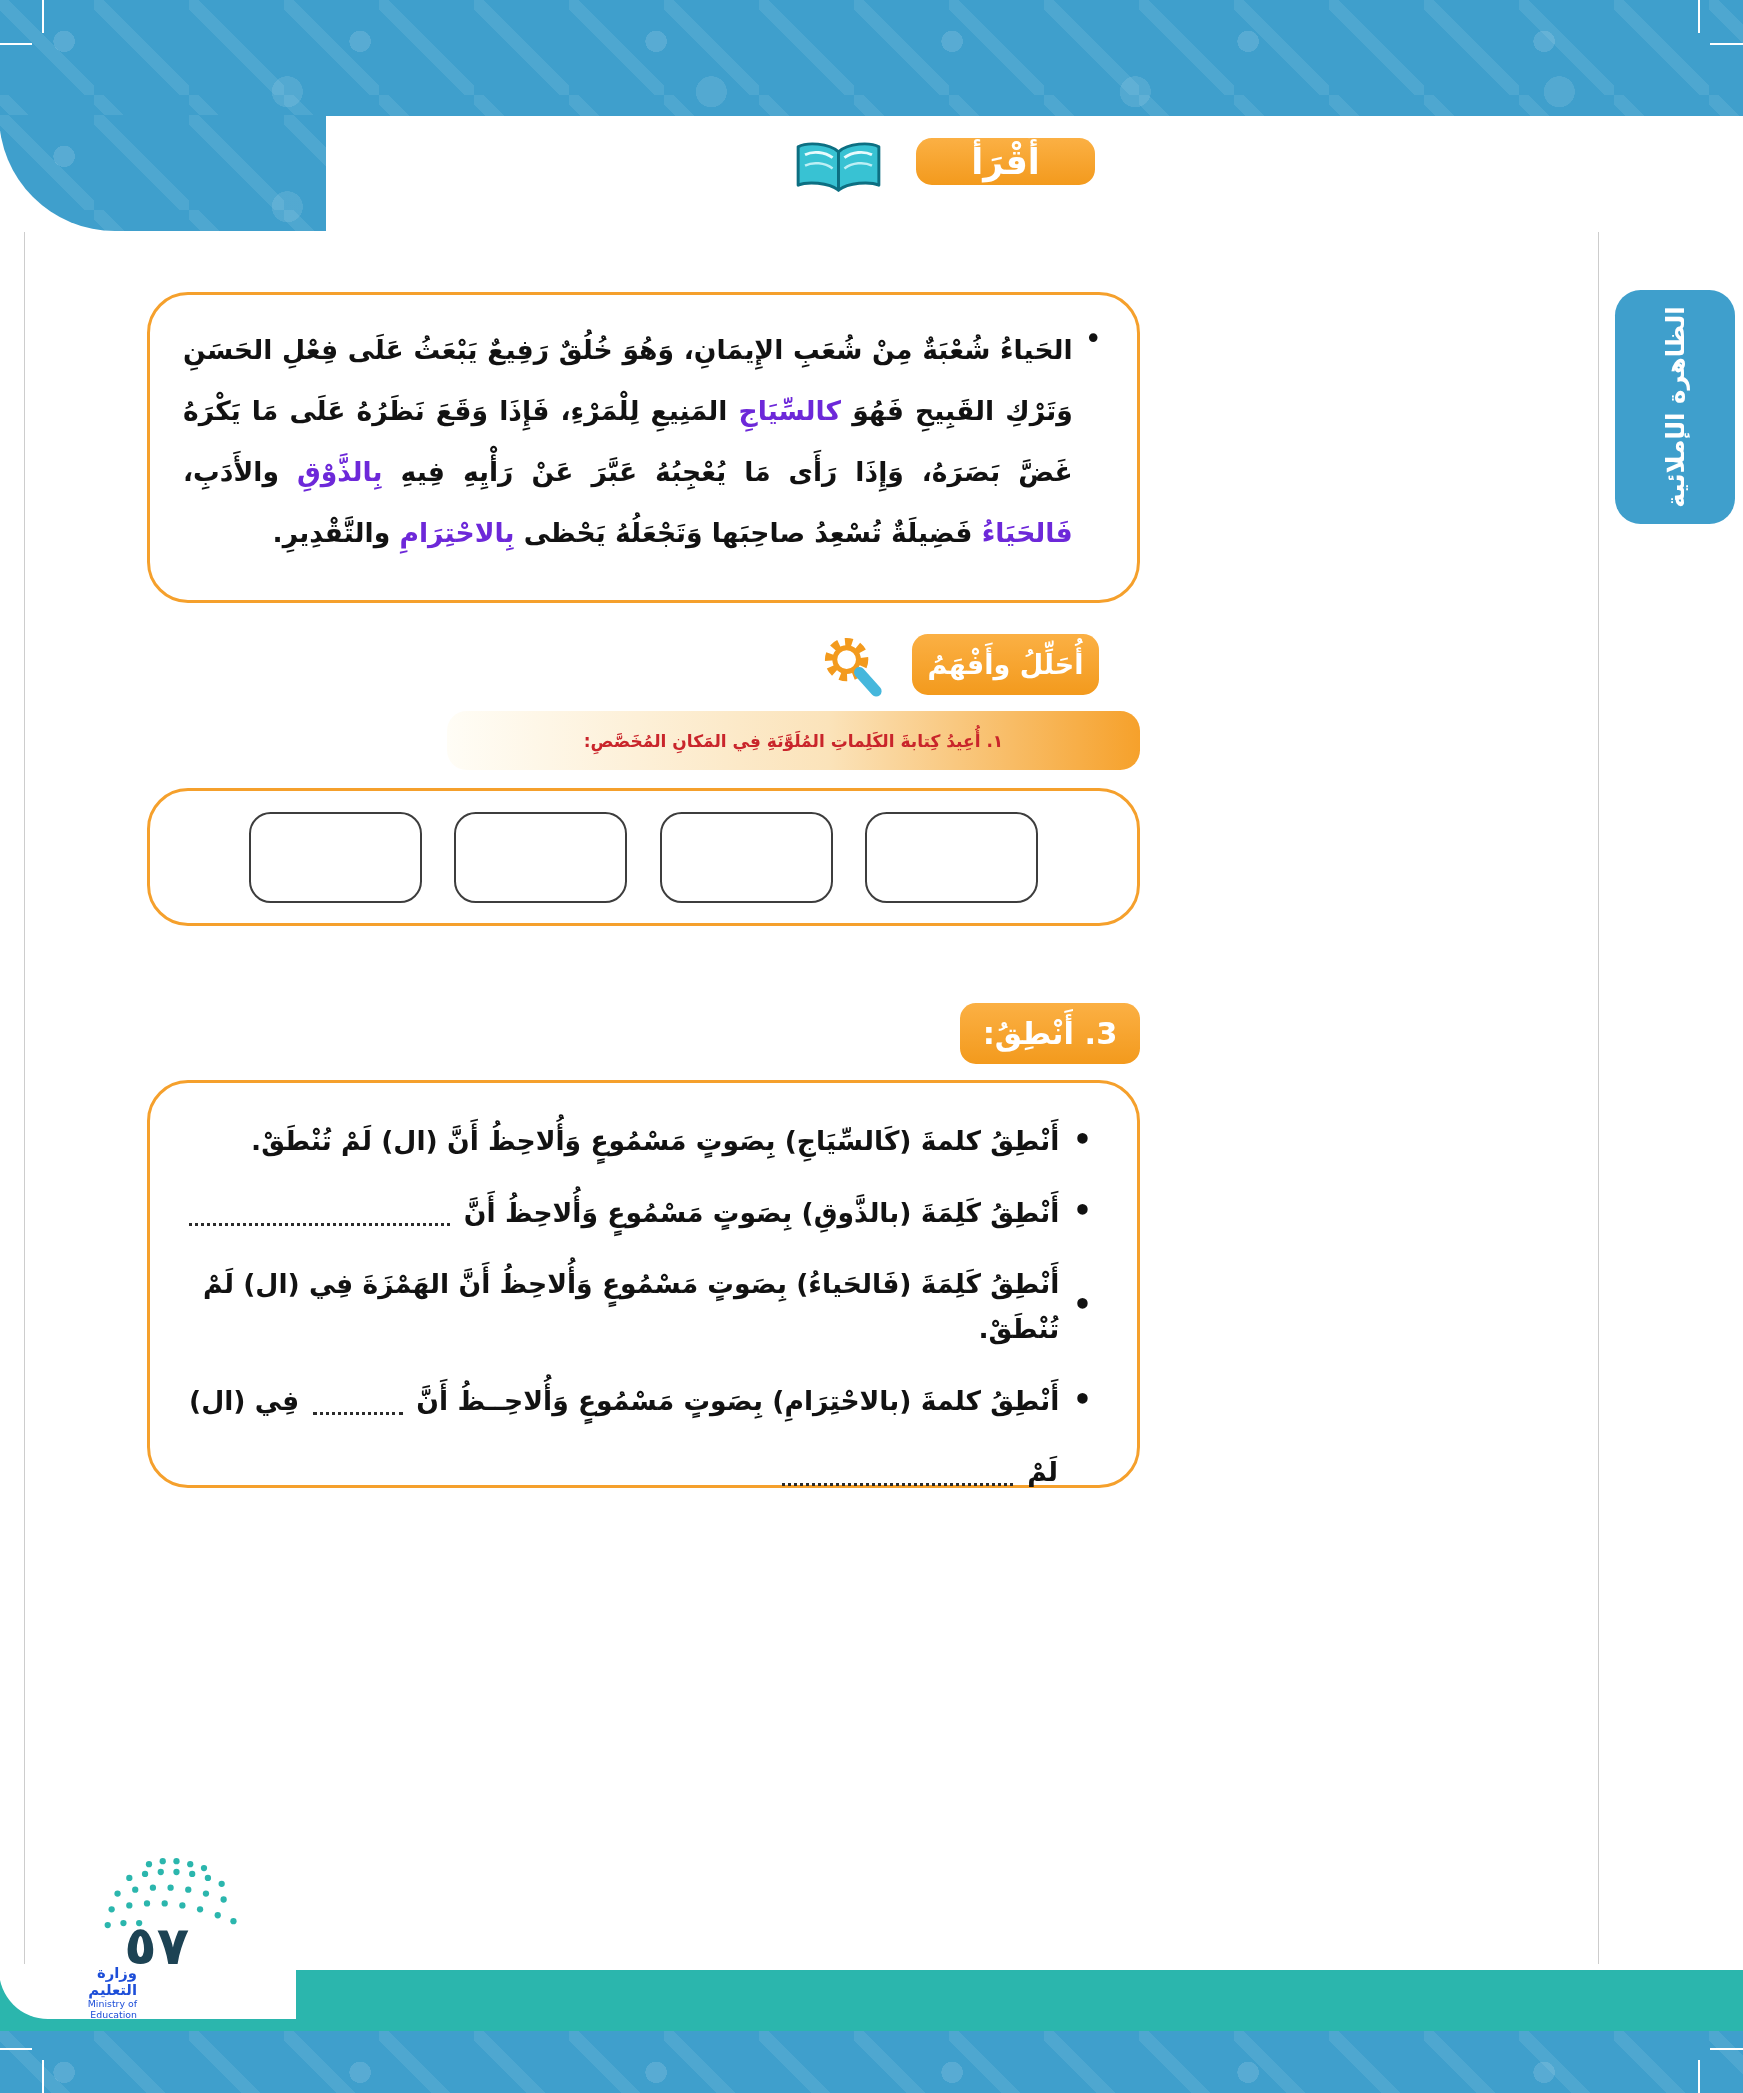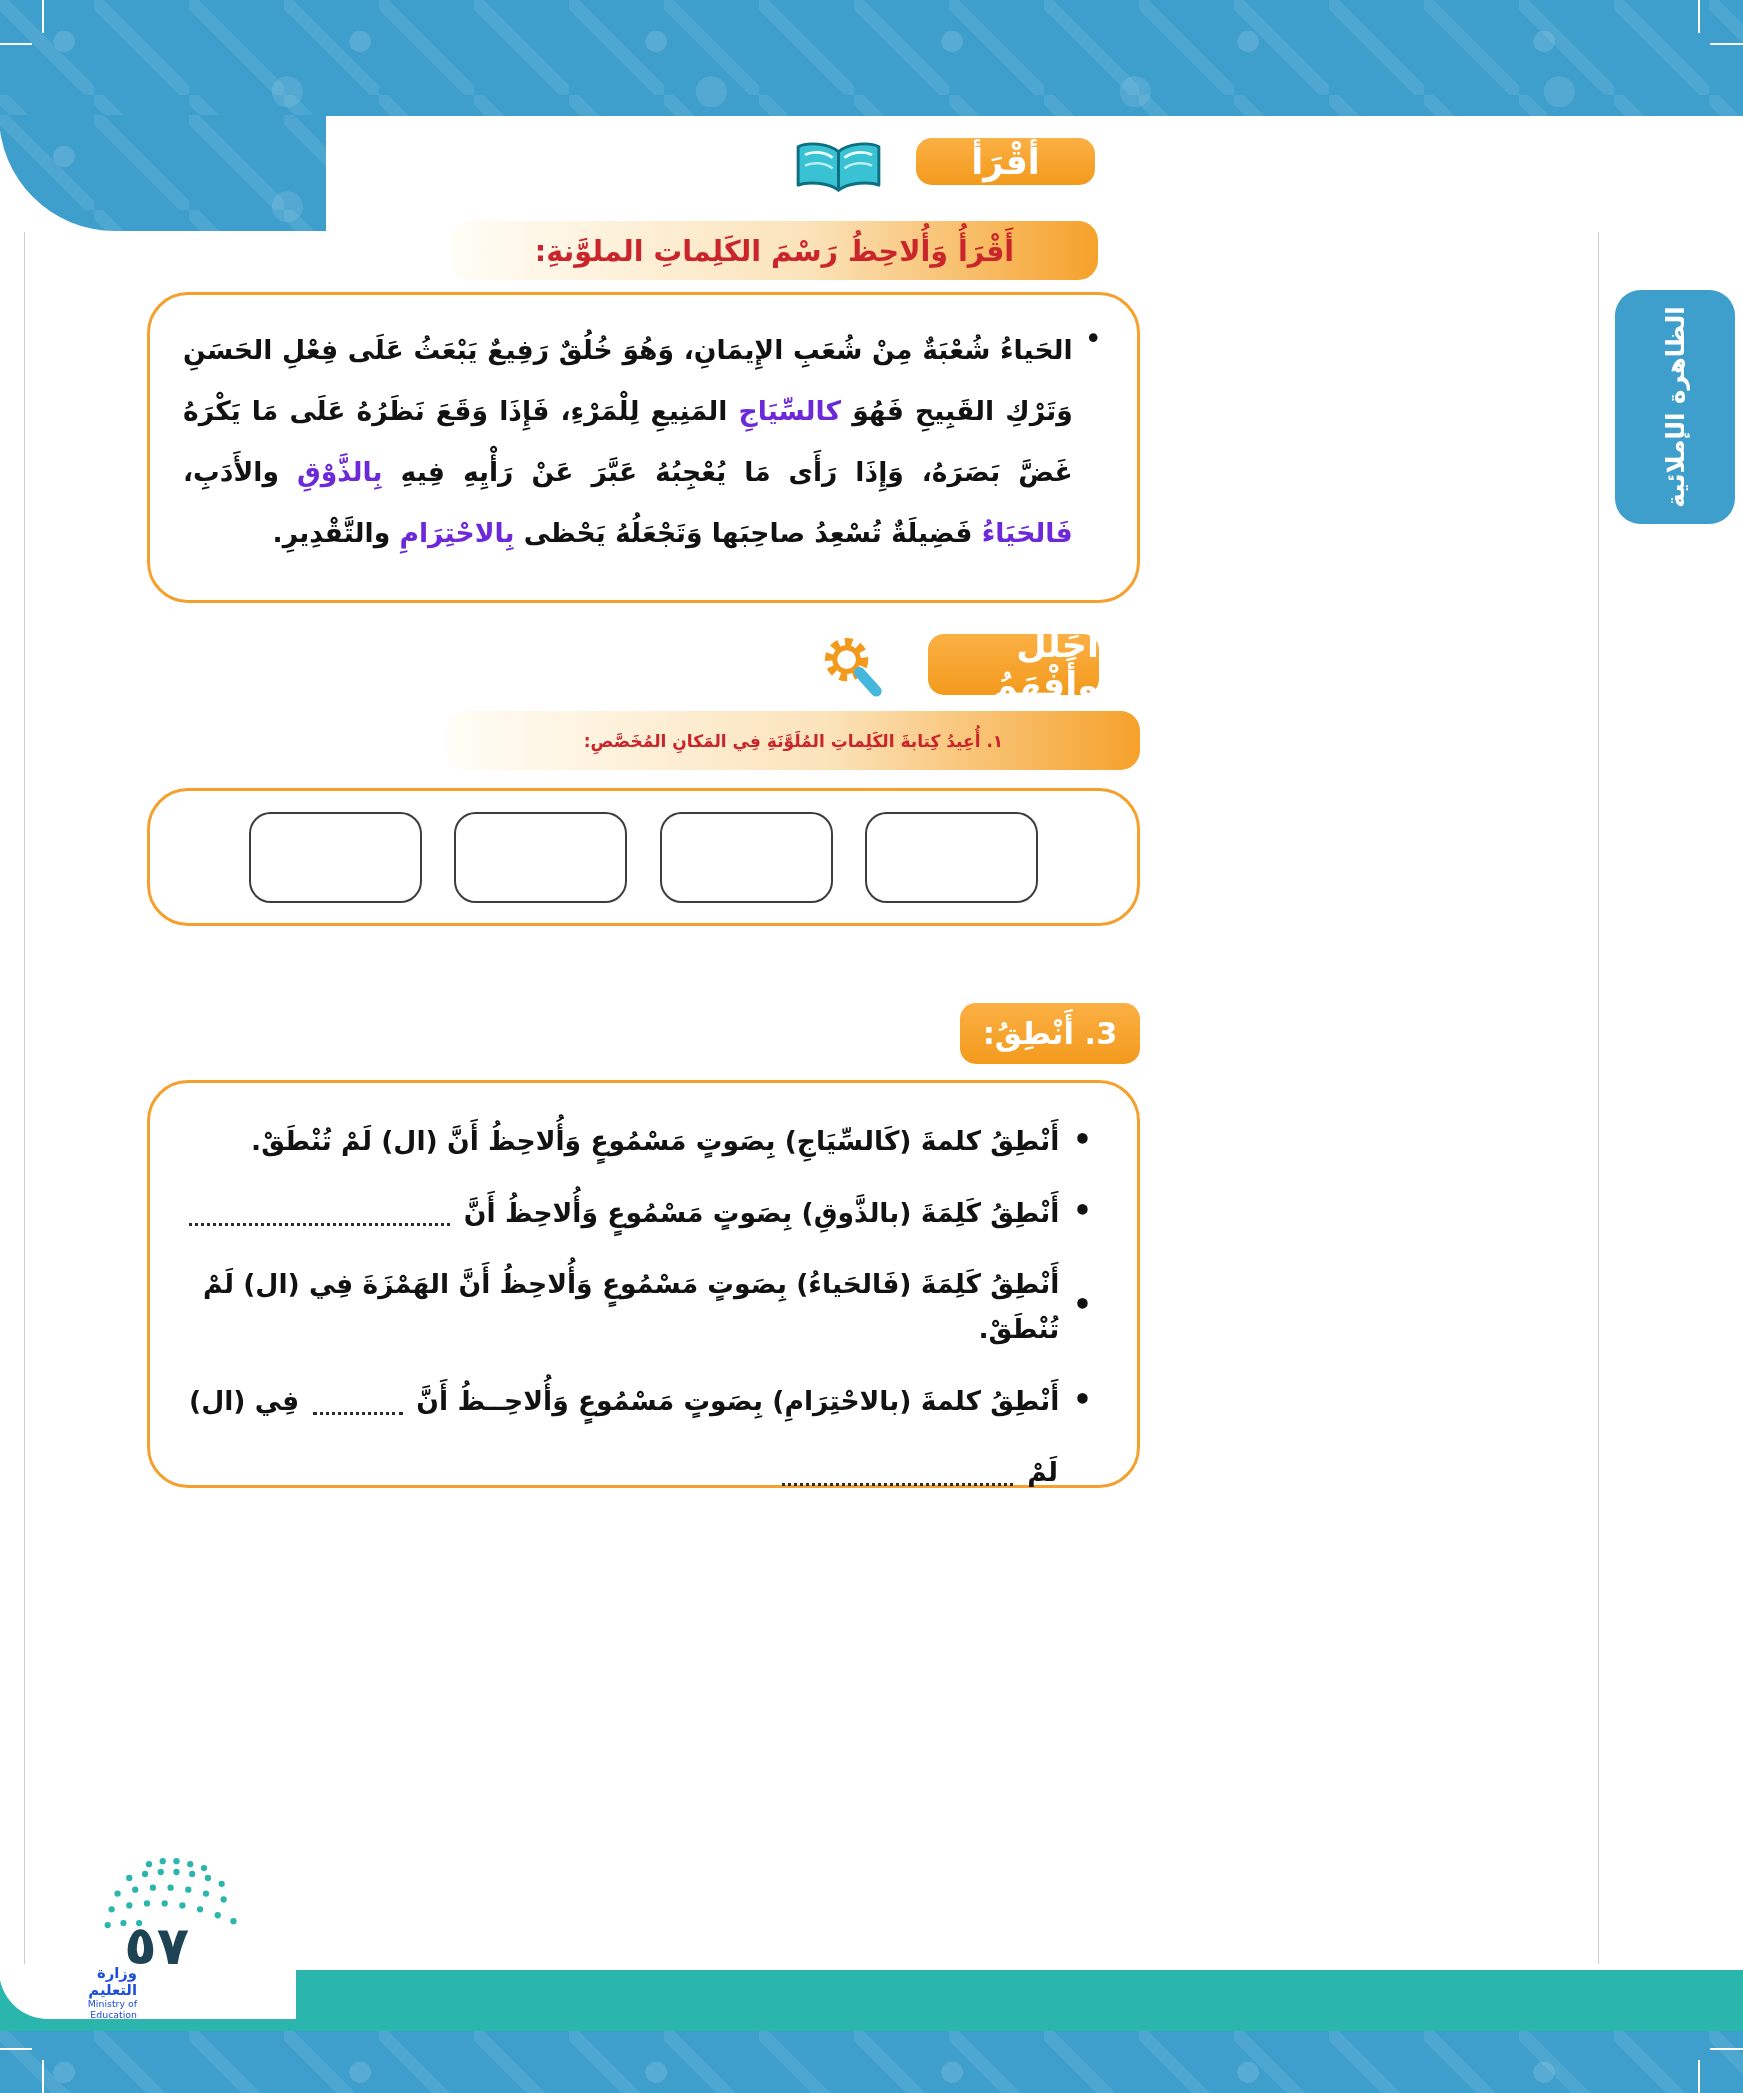--- a/index.html
+++ b/index.html
@@ -103,34 +103,31 @@
     <svg width="99" height="63" viewBox="0 0 100 64">
       <path d="M50 14 C40 5 18 4 9 9 L9 48 C18 44 40 45 50 53 Z" fill="#38C2D3" stroke="#0D6F82" stroke-width="3" stroke-linejoin="round"></path>
       <path d="M50 14 C60 5 82 4 91 9 L91 48 C82 44 60 45 50 53 Z" fill="#38C2D3" stroke="#0D6F82" stroke-width="3" stroke-linejoin="round"></path>
       <path d="M16 17 C24 13 36 14 44 20" stroke="#E8FBFD" stroke-width="3" fill="none"></path>
       <path d="M56 20 C64 14 76 13 84 17" stroke="#E8FBFD" stroke-width="3" fill="none"></path>
       <path d="M16 28 C24 24 36 25 44 31" stroke="#BDEFF5" stroke-width="2.5" fill="none"></path>
       <path d="M56 31 C64 25 76 24 84 28" stroke="#BDEFF5" stroke-width="2.5" fill="none"></path>
     </svg>
   </div>
 
-  <div class="abs strip" style="right:645px;top:221px;width:647px;height:59px;font-size:28.6px;">
-    <span>أَقْرَأُ وَأُلاحِظُ رَسْمَ الكَلِماتِ الملوَّنةِ:</span>
-  </div>
 
   <div class="abs frame" style="right:603px;top:292px;width:993px;height:311px;overflow:hidden;">
     <div class="reading-inner">
       <span class="bullet">•</span>
       <div class="reading-text">
         <span>الحَياءُ شُعْبَةٌ مِنْ شُعَبِ الإِيمَانِ، وَهُوَ خُلُقٌ رَفِيعٌ يَبْعَثُ عَلَى فِعْلِ الحَسَنِ وَتَرْكِ القَبِيحِ فَهُوَ </span><span class="red">كالسِّيَاجِ</span><span> المَنِيعِ لِلْمَرْءِ، فَإِذَا وَقَعَ نَظَرُهُ عَلَى مَا يَكْرَهُ غَضَّ بَصَرَهُ، وَإِذَا رَأَى مَا يُعْجِبُهُ عَبَّرَ عَنْ رَأْيِهِ فِيهِ </span><span class="red">بِالذَّوْقِ</span><span> والأَدَبِ، </span><span class="red">فَالحَيَاءُ</span><span> فَضِيلَةٌ تُسْعِدُ صاحِبَها وَتَجْعَلُهُ يَحْظى </span><span class="red">بِالاحْتِرَامِ</span><span> والتَّقْدِيرِ.</span>
       </div>
     </div>
   </div>
 
-  <div class="abs badge" style="right:644px;top:634px;width:171px;height:61px;font-size:35px;">
+  <div class="abs badge" style="right:644px;top:634px;width:187px;height:61px;font-size:27px;">
     <span>أُحَلِّلُ وأَفْهَمُ</span>
   </div>
   <div class="abs" style="right:843px;top:632px;width:91px;height:69px;">
     <svg width="91" height="69" viewBox="0 0 92 70">
       <circle cx="38" cy="28" r="17" fill="none" stroke="#F39A1D" stroke-width="10" stroke-dasharray="7 6"></circle>
       <circle cx="38" cy="28" r="12" fill="#ffffff" stroke="#F39A1D" stroke-width="5"></circle>
       <line x1="51" y1="41" x2="68" y2="60" stroke="#45B7DC" stroke-width="11" stroke-linecap="round"></line>
     </svg>
   </div>
 

